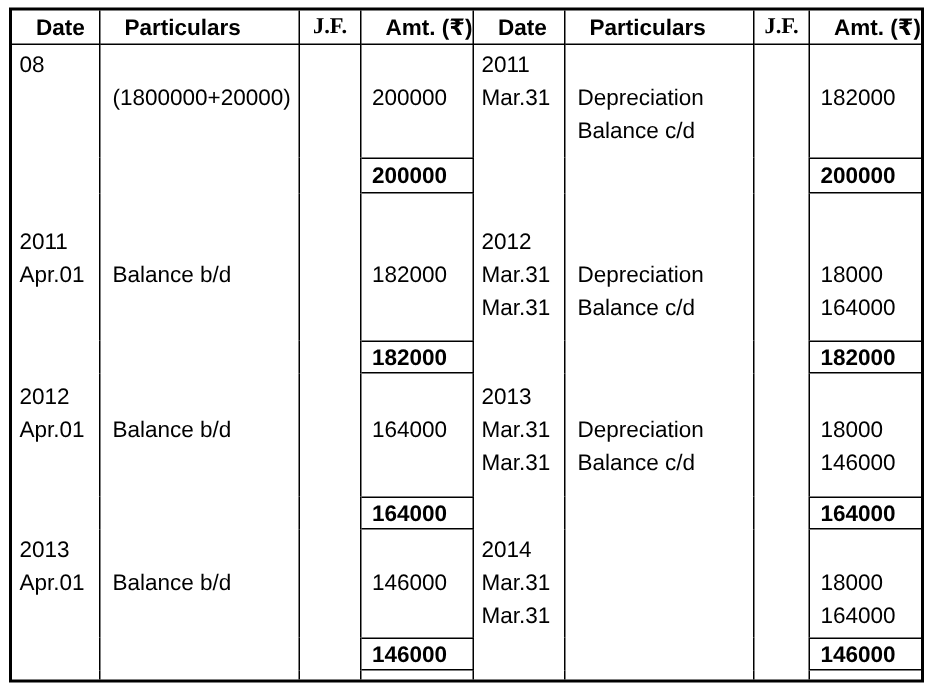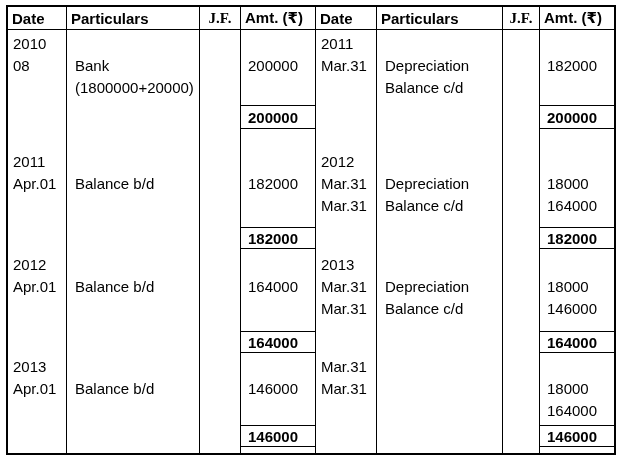--- a/index.html
+++ b/index.html
@@ -14,21 +14,21 @@
     grid-template-columns:59px 133px 41px 75px 61px 126px 37px 1fr;
     grid-template-rows:23px 75px 24px 98px 22px 82px 22px 72px 22px 1fr;
   }
   .cell{
     box-sizing:border-box;border-right:1px solid #000000;
     overflow:hidden;font-size:15px;
   }
   .c7{border-right:none;}
   .th{
     font-weight:bold;display:flex;align-items:center;
-    border-bottom:1px solid #000000;padding-left:4px;white-space:nowrap;
+    border-bottom:1px solid #000000;padding-left:16px;white-space:nowrap;
   }
   .th.center{justify-content:center;padding-left:0;font-family:Liberation Serif, serif;}
   .line{height:22px;line-height:22px;white-space:nowrap;}
   .date-cell{padding-left:5px;}
   .part-cell{padding-left:8px;}
   .amt-cell{padding-left:7px;}
   .total{
     font-weight:bold;display:flex;align-items:center;padding-left:7px;
     border-top:1px solid #000000;border-bottom:1px solid #000000;white-space:nowrap;
   }
@@ -44,26 +44,24 @@
   <div class="grid">
       <div class="cell th c0">Date</div>
       <div class="cell th c1">Particulars</div>
       <div class="cell th c2 center">J.F.</div>
       <div class="cell th c3">Amt. (₹)</div>
       <div class="cell th c4">Date</div>
       <div class="cell th c5">Particulars</div>
       <div class="cell th c6 center">J.F.</div>
       <div class="cell th c7">Amt. (₹)</div>
       <div class="cell c0 date-cell p0">
-        <div class="line">2010</div>
         <div class="line">08</div>
       </div>
       <div class="cell c1 part-cell p0">
         <div class="line"></div>
-        <div class="line">Bank</div>
         <div class="line">(1800000+20000)</div>
       </div>
       <div class="cell c2 jf-cell p0"></div>
       <div class="cell c3 amt-cell p0">
         <div class="line"></div>
         <div class="line">200000</div>
       </div>
       <div class="cell c4 date-cell p0">
         <div class="line">2011</div>
         <div class="line">Mar.31</div>
@@ -167,20 +165,21 @@
       <div class="cell c1 part-cell p3">
         <div class="line"></div>
         <div class="line">Balance b/d</div>
       </div>
       <div class="cell c2 jf-cell p3"></div>
       <div class="cell c3 amt-cell p3">
         <div class="line"></div>
         <div class="line">146000</div>
       </div>
       <div class="cell c4 date-cell p3">
+        <div class="line">2014</div>
         <div class="line">Mar.31</div>
         <div class="line">Mar.31</div>
       </div>
       <div class="cell c5 part-cell p3"></div>
       <div class="cell c6 jf-cell p3"></div>
       <div class="cell c7 amt-cell p3">
         <div class="line"></div>
         <div class="line">18000</div>
         <div class="line">164000</div>
       </div>

